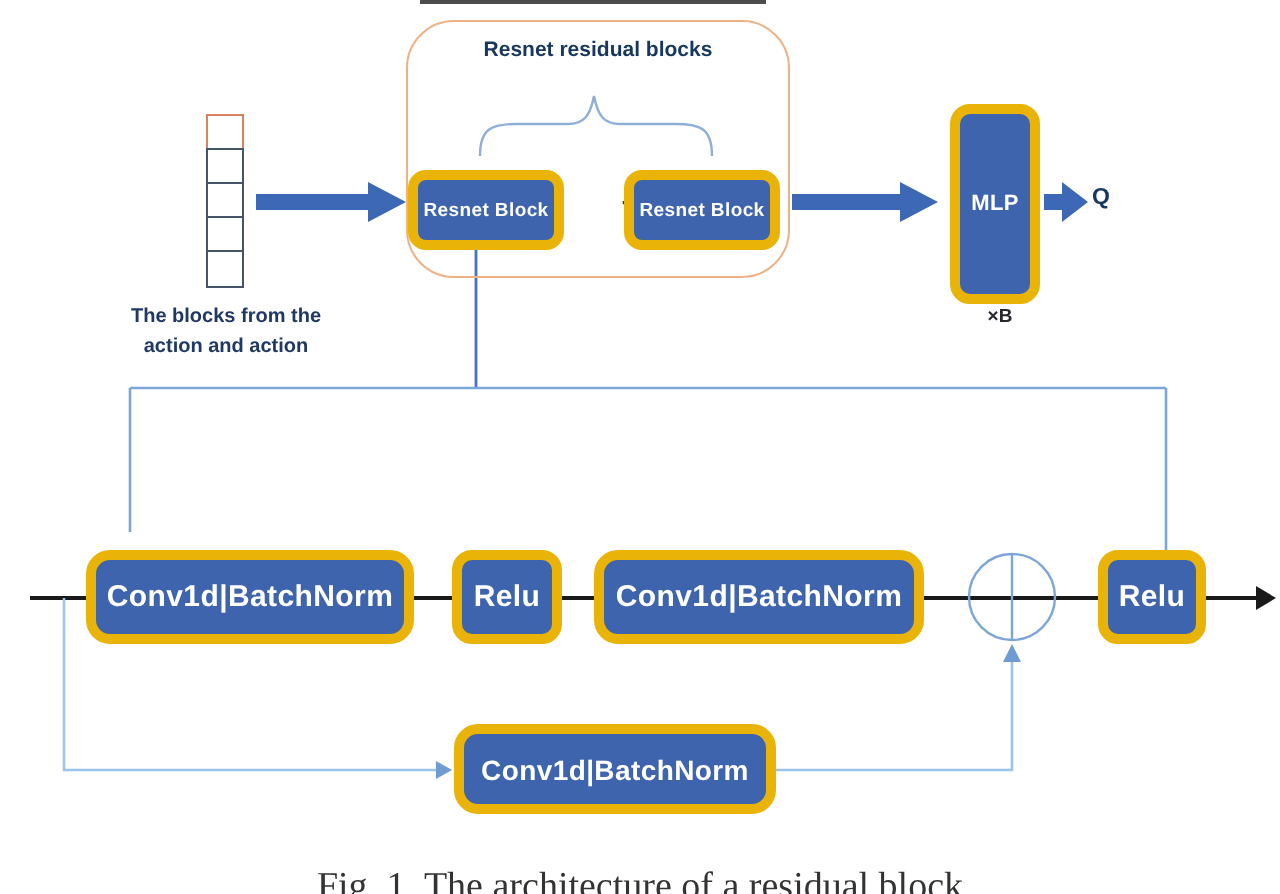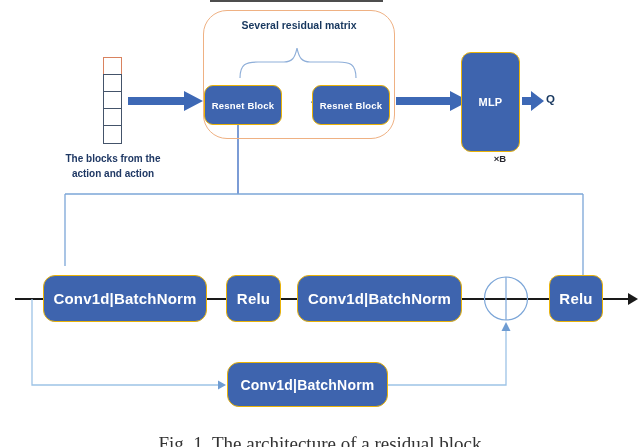--- a/index.html
+++ b/index.html
@@ -7,21 +7,21 @@
     position:relative;
     width:640px;height:447px;
     overflow:hidden;
     background:#ffffff;
     font-family:"Liberation Sans","DejaVu Sans",sans-serif;
   }
   .wires{position:absolute;left:0;top:0;width:640px;height:447px;}
   .box{
     position:absolute;
     background:#3E64AE;
-    border:1px solid #eab308;
+    border:5px solid #eab308;
     color:#ffffff;
     display:flex;align-items:center;justify-content:center;
     font-weight:600;
     box-sizing:border-box;
     letter-spacing:.2px;
   }
   .rnd8{border-radius:9px;}
   .rnd12{border-radius:12px;}
   .container-box{
     position:absolute;
@@ -90,37 +90,37 @@
 
     <path d="M32 299 V385 H218" fill="none" stroke="#9DC3E6" stroke-width="1.3"></path>
     <path d="M218 380.5 L226 385 L218 389.5 Z" fill="#6E9CD2"></path>
     <path d="M388 385 H506 V330" fill="none" stroke="#9DC3E6" stroke-width="1.3"></path>
     <path d="M501.5 331 L506 322 L510.5 331 Z" fill="#6E9CD2"></path>
   </svg>
 
   <div class="top-artifact"></div>
 
   <div class="container-box"></div>
-  <div class="lbl container-title">Several residual matrix</div>
+  <div class="lbl container-title">Resnet residual blocks</div>
 
   <div class="box rnd8 resnet" style="left:204px;top:85px;width:78px;height:40px;">Resnet Block</div>
   <div class="lbl dots">····</div>
   <div class="box rnd8 resnet" style="left:312px;top:85px;width:78px;height:40px;">Resnet Block</div>
 
   <div class="matrix-cell first" style="top:57px;"></div>
   <div class="matrix-cell" style="top:74px;"></div>
   <div class="matrix-cell" style="top:91px;"></div>
   <div class="matrix-cell" style="top:108px;"></div>
   <div class="matrix-cell" style="top:125px;height:19px;"></div>
   <div class="lbl matrix-label">
     <span>The blocks from the</span><br>
     <span>action and action</span>
   </div>
 
-  <div class="box mlp" style="left:461px;top:52px;width:59px;height:100px;">MLP</div>
+  <div class="box mlp" style="left:475px;top:52px;width:45px;height:100px;">MLP</div>
   <div class="lbl q-label">Q</div>
   <div class="lbl xb-label">×B</div>
 
   <div class="box rnd12 flowtxt" style="left:43px;top:275px;width:164px;height:47px;">Conv1d|BatchNorm</div>
   <div class="box rnd12 flowtxt" style="left:226px;top:275px;width:55px;height:47px;border-radius:10px;">Relu</div>
   <div class="box rnd12 flowtxt" style="left:297px;top:275px;width:165px;height:47px;">Conv1d|BatchNorm</div>
   <div class="box rnd12 flowtxt" style="left:549px;top:275px;width:54px;height:47px;border-radius:10px;">Relu</div>
 
   <div class="box rnd12 flowtxt-sm" style="left:227px;top:362px;width:161px;height:45px;">Conv1d|BatchNorm</div>
 

